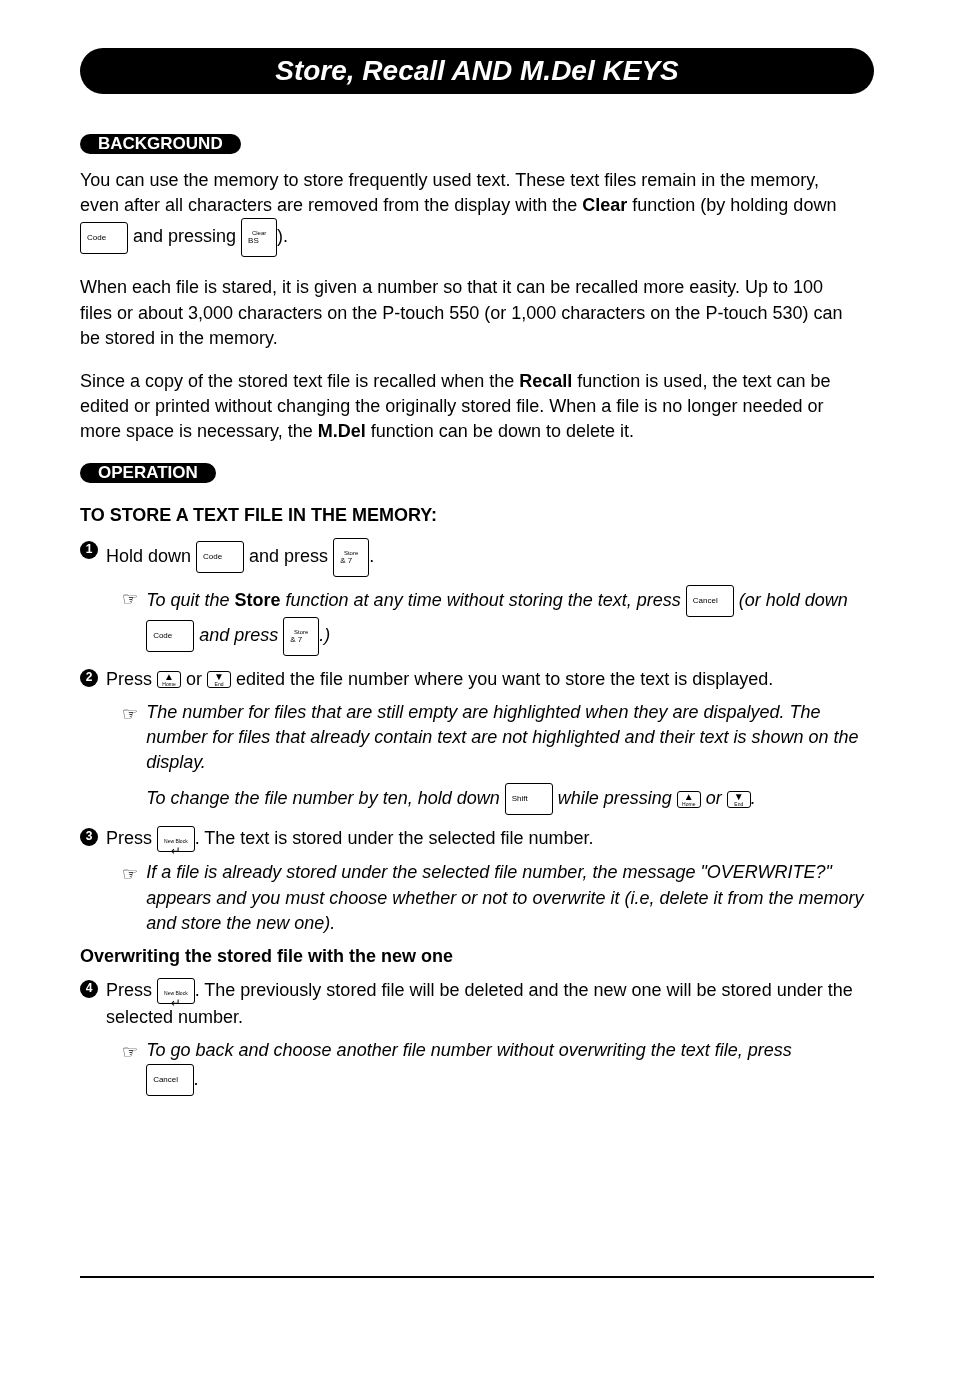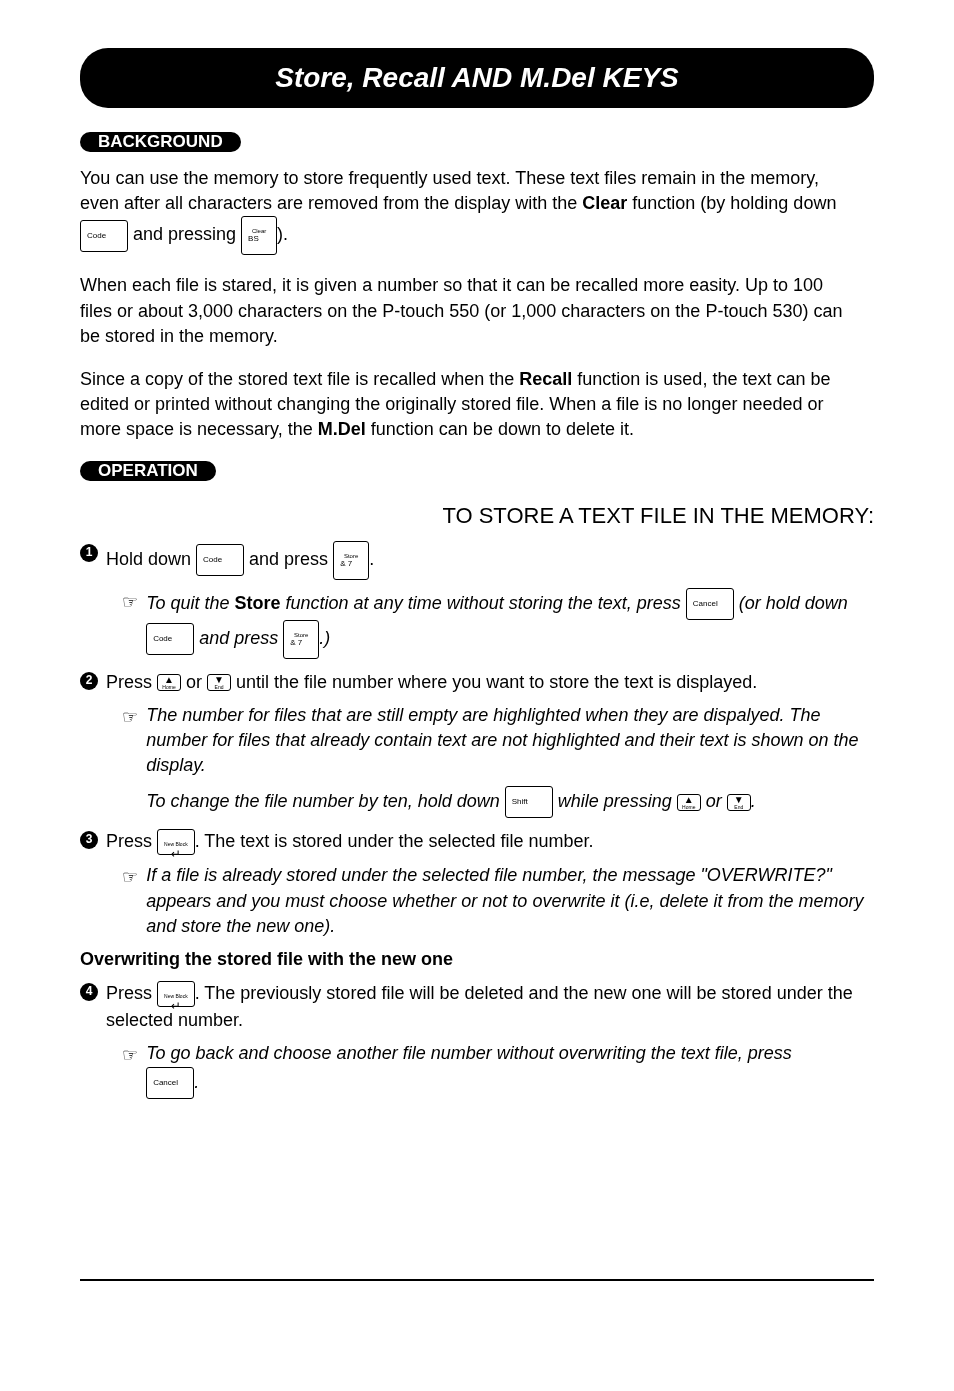--- a/index.html
+++ b/index.html
@@ -8,26 +8,26 @@
     padding: 48px 80px 60px 80px;
     font-family: Arial, Helvetica, sans-serif;
     color: #000;
     background: #fff;
     width: 954px;
   }
   .title-bar {
     background: #000;
     color: #fff;
     border-radius: 28px;
-    padding: 14px 30px;
+    padding: 7px 30px;
     text-align: center;
     font-weight: bold;
     font-style: italic;
     font-size: 28px;
-    margin-bottom: 24px;
+    margin-bottom: 40px;
   }
   .section-pill {
     display: inline-block;
     background: #000;
     color: #fff;
     border-radius: 18px;
     padding: 0 18px;
     font-weight: bold;
     font-size: 17px;
     margin-bottom: 14px;
@@ -63,24 +63,23 @@
     font-size: 8px;
     line-height: 10px;
   }
   .key.arrow { min-width: 24px; text-align:center; padding:0 3px;}
   .key.arrow .main{ font-size:10px; text-align:center;}
   .key.arrow .sub{ font-size:5px; display:block; line-height:5px;}
   .key.enter { min-width: 28px; height:26px; text-align:center; position:relative;}
   .key.enter .top{ font-size:5px;}
   .key.enter .ret{ font-size:12px;}
   .subhead {
-    font-weight: normal;
-    font-size: 22px;
+    font-weight: bold;
+    font-size: 18px;
     margin: 8px 0 12px 0;
-    text-align: right;
   }
   .step {
     display: flex;
     align-items: flex-start;
     gap: 8px;
     margin: 0 0 8px 0;
     font-size: 18px;
     line-height: 1.45;
   }
   .step-num {
@@ -156,21 +155,21 @@
   <span class="note-icon">☞</span>
   <div class="note-text">
     <span>To quit the </span><span class="bold">Store</span><span> function at any time without storing the text, press </span><span class="key wide" style="font-style:normal;"><span class="main">Cancel</span></span><span> (or hold down </span><span class="key wide" style="font-style:normal;"><span class="main">Code</span></span><span> and press </span><span class="key" style="font-style:normal;"><span class="top">Store</span><span class="main">&amp; 7</span></span><span>.)</span>
   </div>
 </div>
 
 
 <div class="step">
   <span class="step-num">2</span>
   <div>
-    <span>Press </span><span class="key arrow"><span class="main">▲</span><span class="sub">Home</span></span><span> or </span><span class="key arrow"><span class="main">▼</span><span class="sub">End</span></span><span> until the file number where you want to store the text is displayed.</span>
+    <span>Press </span><span class="key arrow"><span class="main">▲</span><span class="sub">Home</span></span><span> or </span><span class="key arrow"><span class="main">▼</span><span class="sub">End</span></span><span> edited the file number where you want to store the text is displayed.</span>
   </div>
 </div>
 
 <div class="note">
   <span class="note-icon">☞</span>
   <div class="note-text">
     <div>The number for files that are still empty are highlighted when they are dispalyed.  The number for files that already contain text are not highlighted and their text is shown on the display.</div>
     <div style="margin-top:8px;">
       <span>To change the file number by ten, hold down </span><span class="key wide" style="font-style:normal;"><span class="main">Shift</span></span><span> while pressing  </span><span class="key arrow" style="font-style:normal;"><span class="main">▲</span><span class="sub">Home</span></span><span> or </span><span class="key arrow" style="font-style:normal;"><span class="main">▼</span><span class="sub">End</span></span><span>.</span>
     </div>

